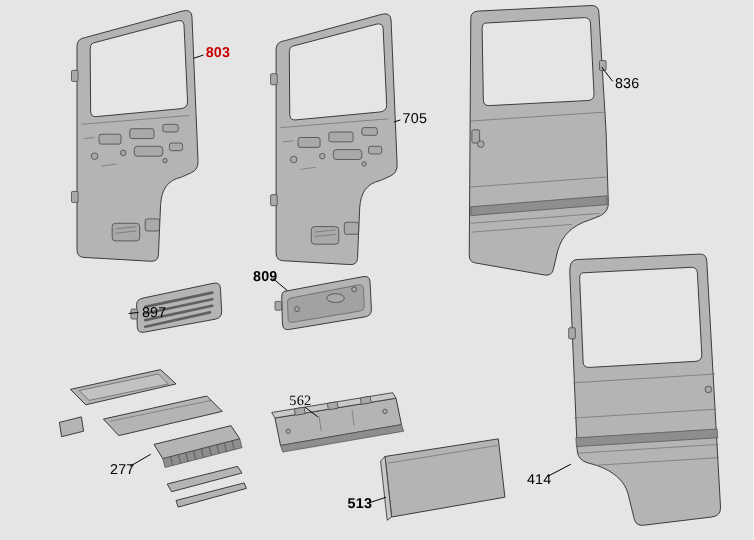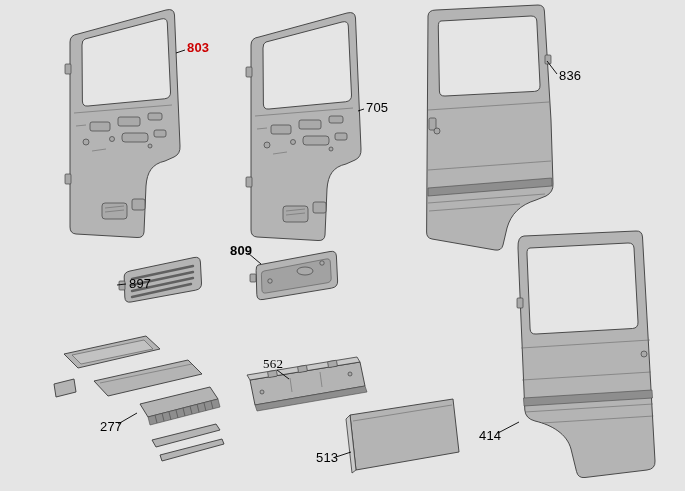--- a/index.html
+++ b/index.html
@@ -195,16 +195,16 @@
     </g>
   </svg>
 
   <div class="part-label" style="left: 187px; top: 41px; color: rgb(204, 0, 0); font-weight: bold;">803</div>
   <div class="part-label" style="left: 366px; top: 101px; color: rgb(0, 0, 0); font-weight: normal;">705</div>
   <div class="part-label" style="left: 559px; top: 69px; color: rgb(0, 0, 0); font-weight: normal; text-align: center;">836</div>
   <div class="part-label" style="left: 99px; top: 277px; color: rgb(0, 0, 0); font-weight: normal; margin-left: 30px;">897</div>
   <div class="part-label" style="left: 230px; top: 244px; color: rgb(0, 0, 0); font-weight: bold;">809</div>
   <div class="part-label" style="left: 263px; top: 357px; color: rgb(0, 0, 0); font-weight: normal; font-family: Liberation Serif, serif;">562</div>
   <div class="part-label" style="left: 100px; top: 420px; color: rgb(0, 0, 0); font-weight: normal;">277</div>
-  <div class="part-label" style="left: 316px; top: 451px; color: rgb(0, 0, 0); font-weight: normal;">513</div>
+  <div class="part-label" style="left: 316px; top: 451px; color: rgb(0, 0, 0); font-weight: bold;">513</div>
   <div class="part-label" style="left: 479px; top: 429px; color: rgb(0, 0, 0); font-weight: normal;">414</div>
 
 </div>
 
 </body></html>

